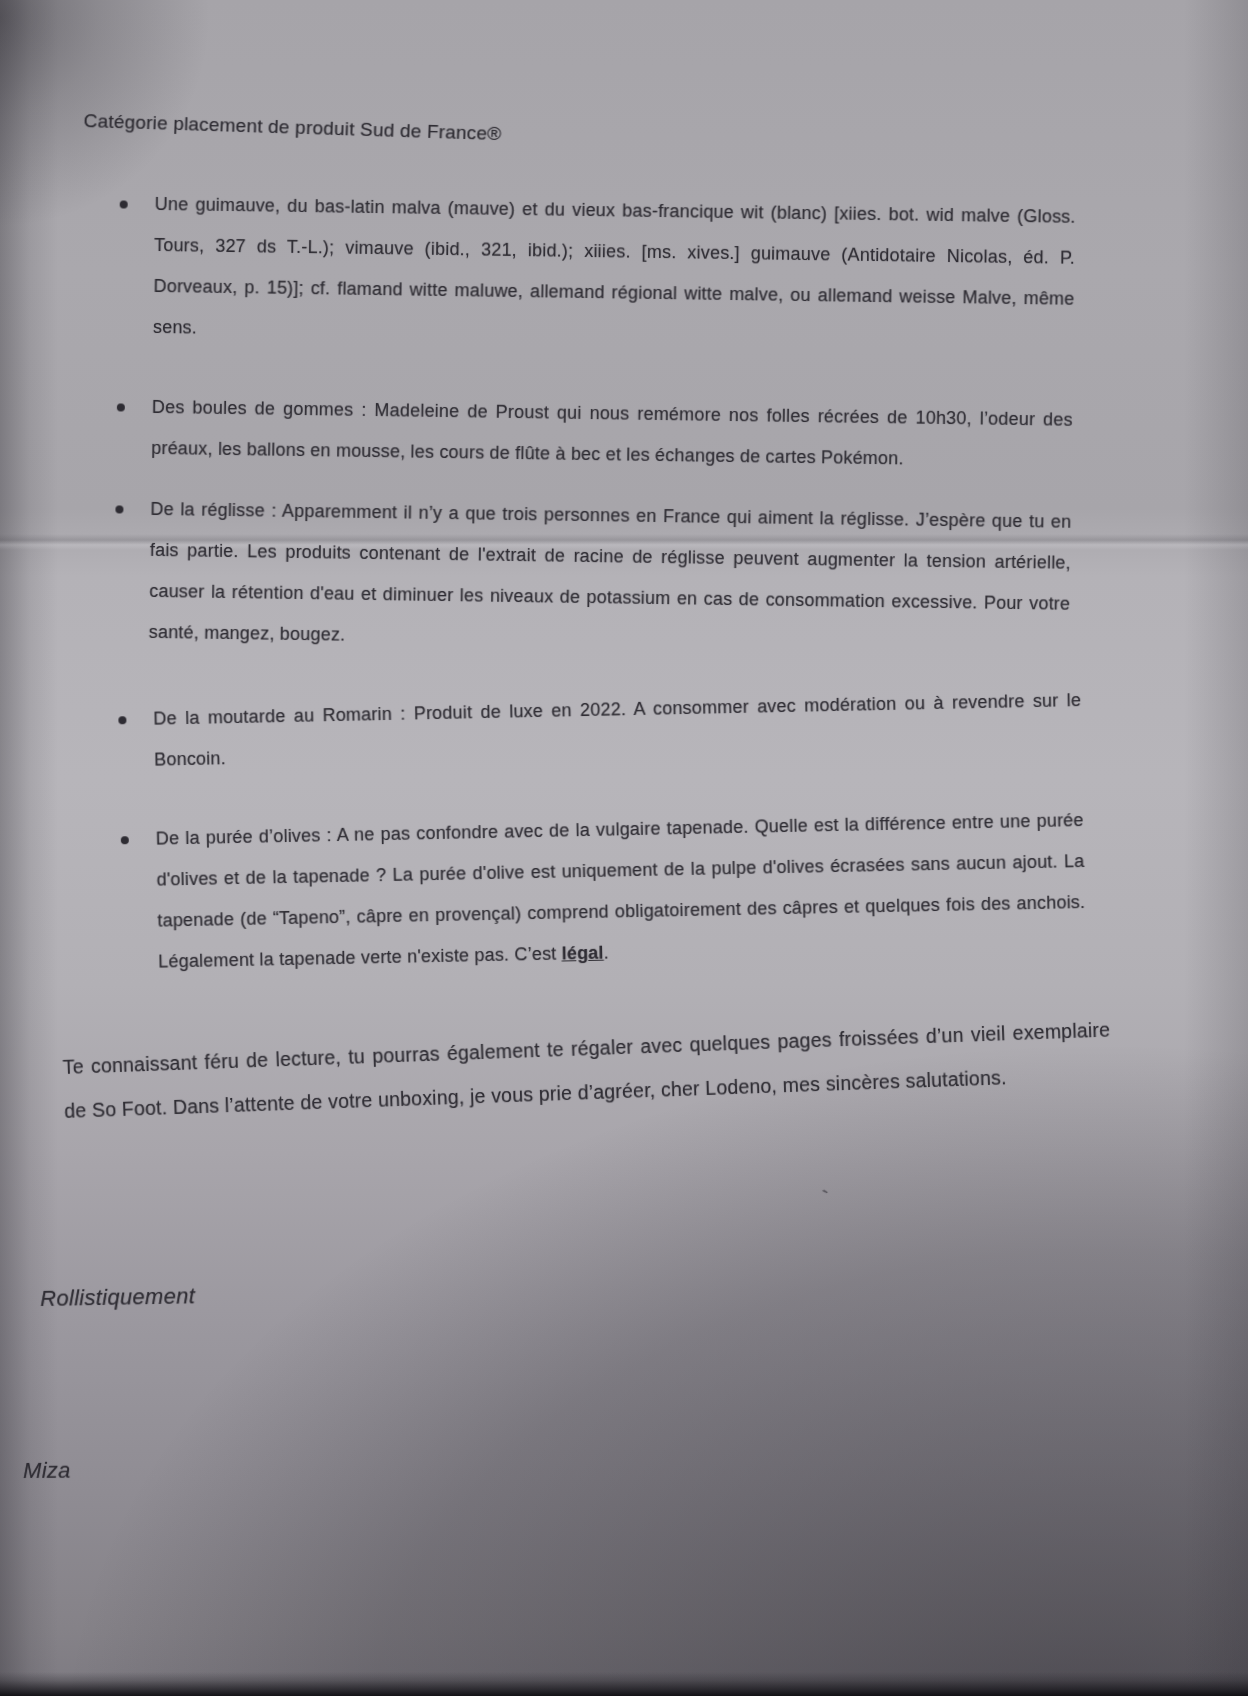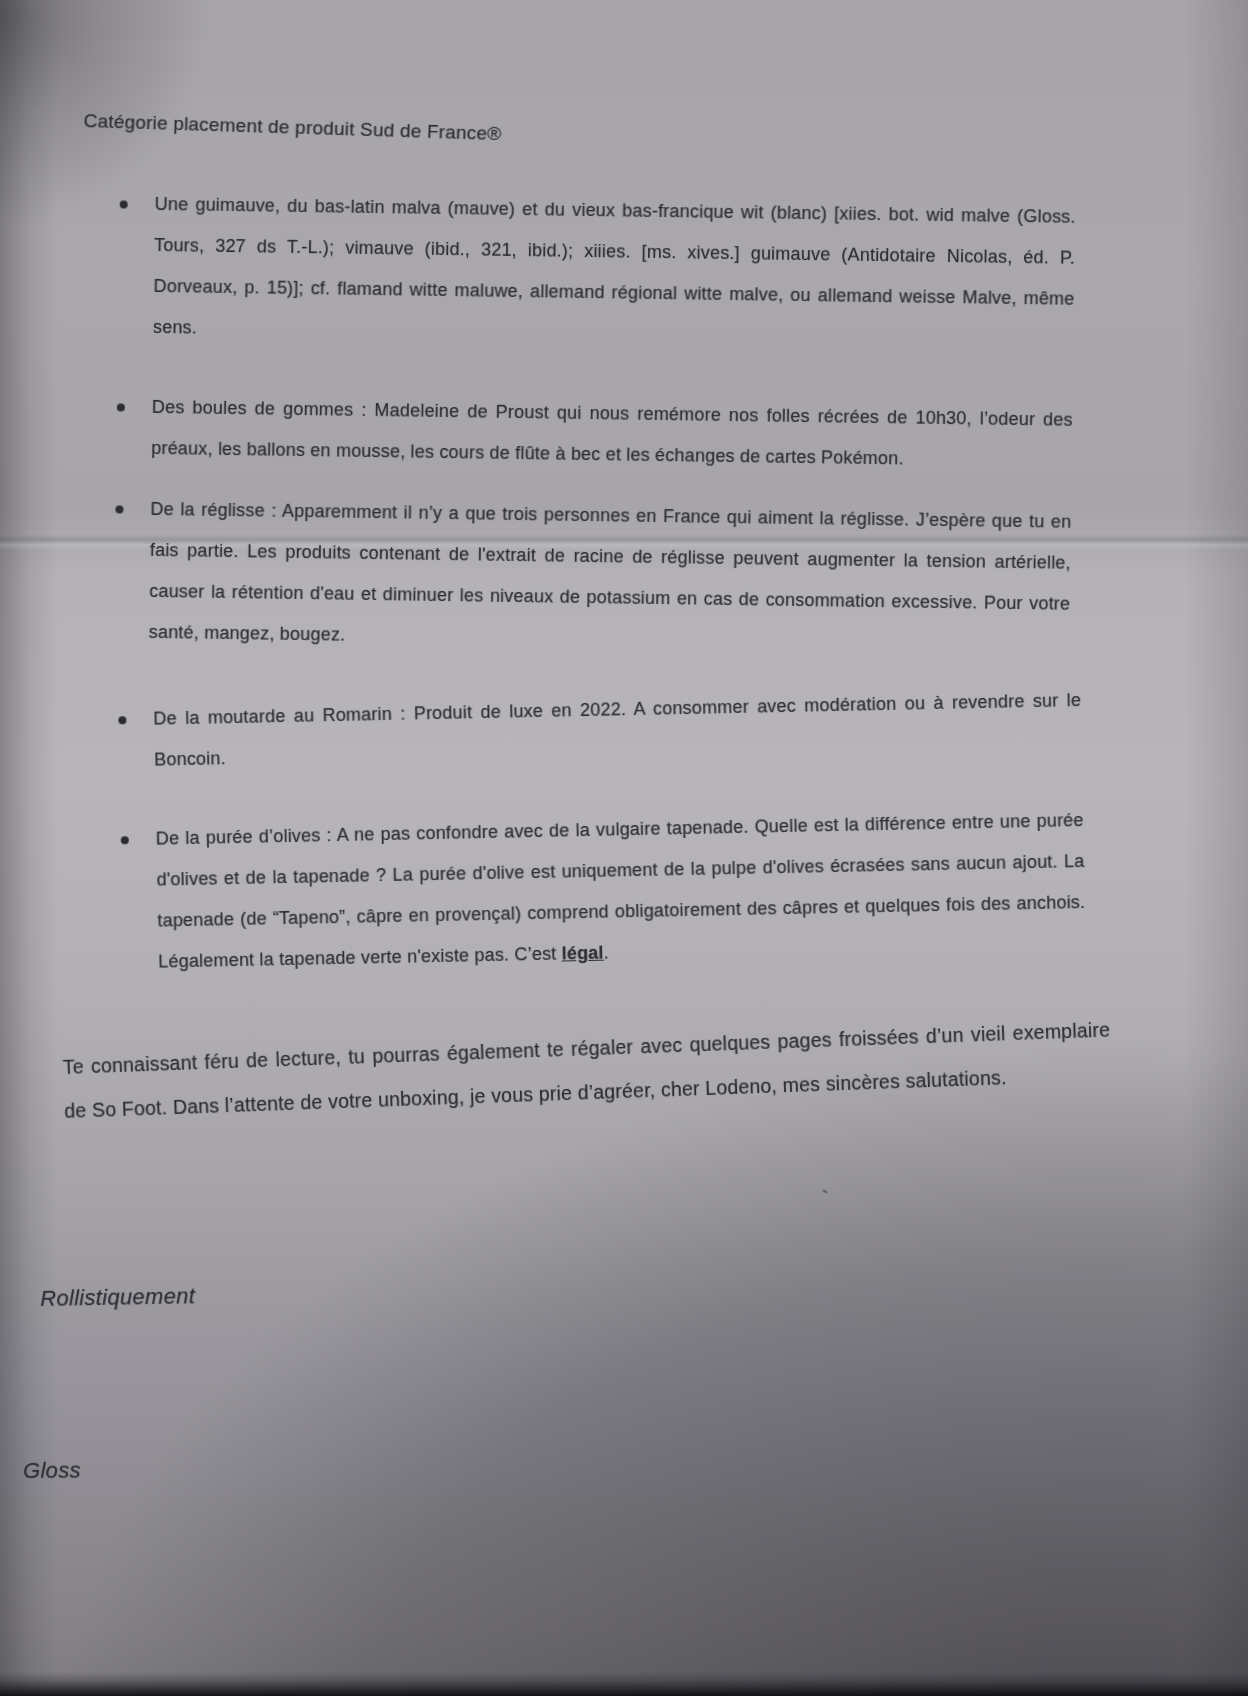--- a/index.html
+++ b/index.html
@@ -103,17 +103,17 @@
   </div>
 
   <div class="txtblock sec sec-c">
     <p class="closing">Te connaissant féru de lecture, tu pourras également te régaler avec quelques pages froissées d’un vieil exemplaire de So Foot. Dans l’attente de votre unboxing, je vous prie d’agréer, cher Lodeno, mes sincères salutations.</p>
   </div>
 
   <div class="txtblock stray">`</div>
 
   <div class="txtblock signoff">Rollistiquement</div>
 
-  <div class="txtblock signature">Gloss</div>
+  <div class="txtblock signature">Miza</div>
 
   <div class="bg desk-edge"></div>
 
 </div>
 
 </body></html>

